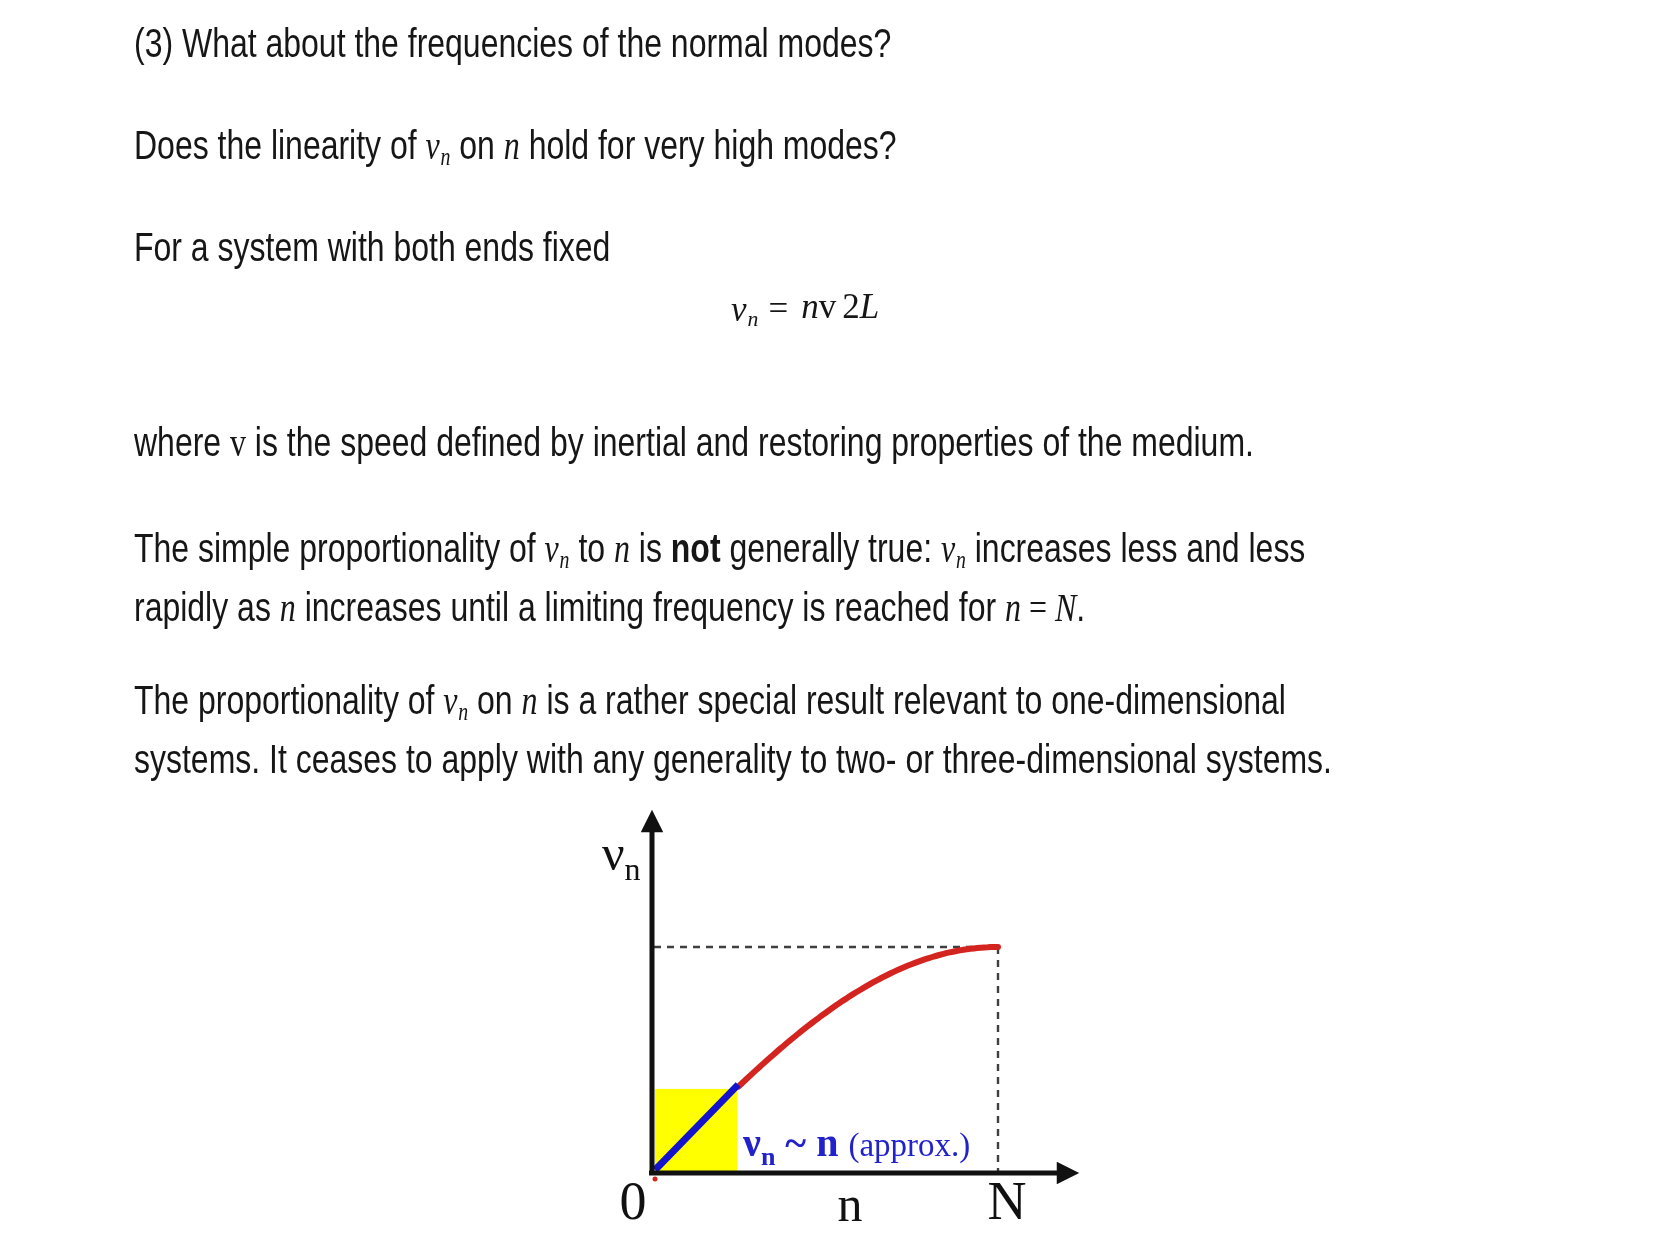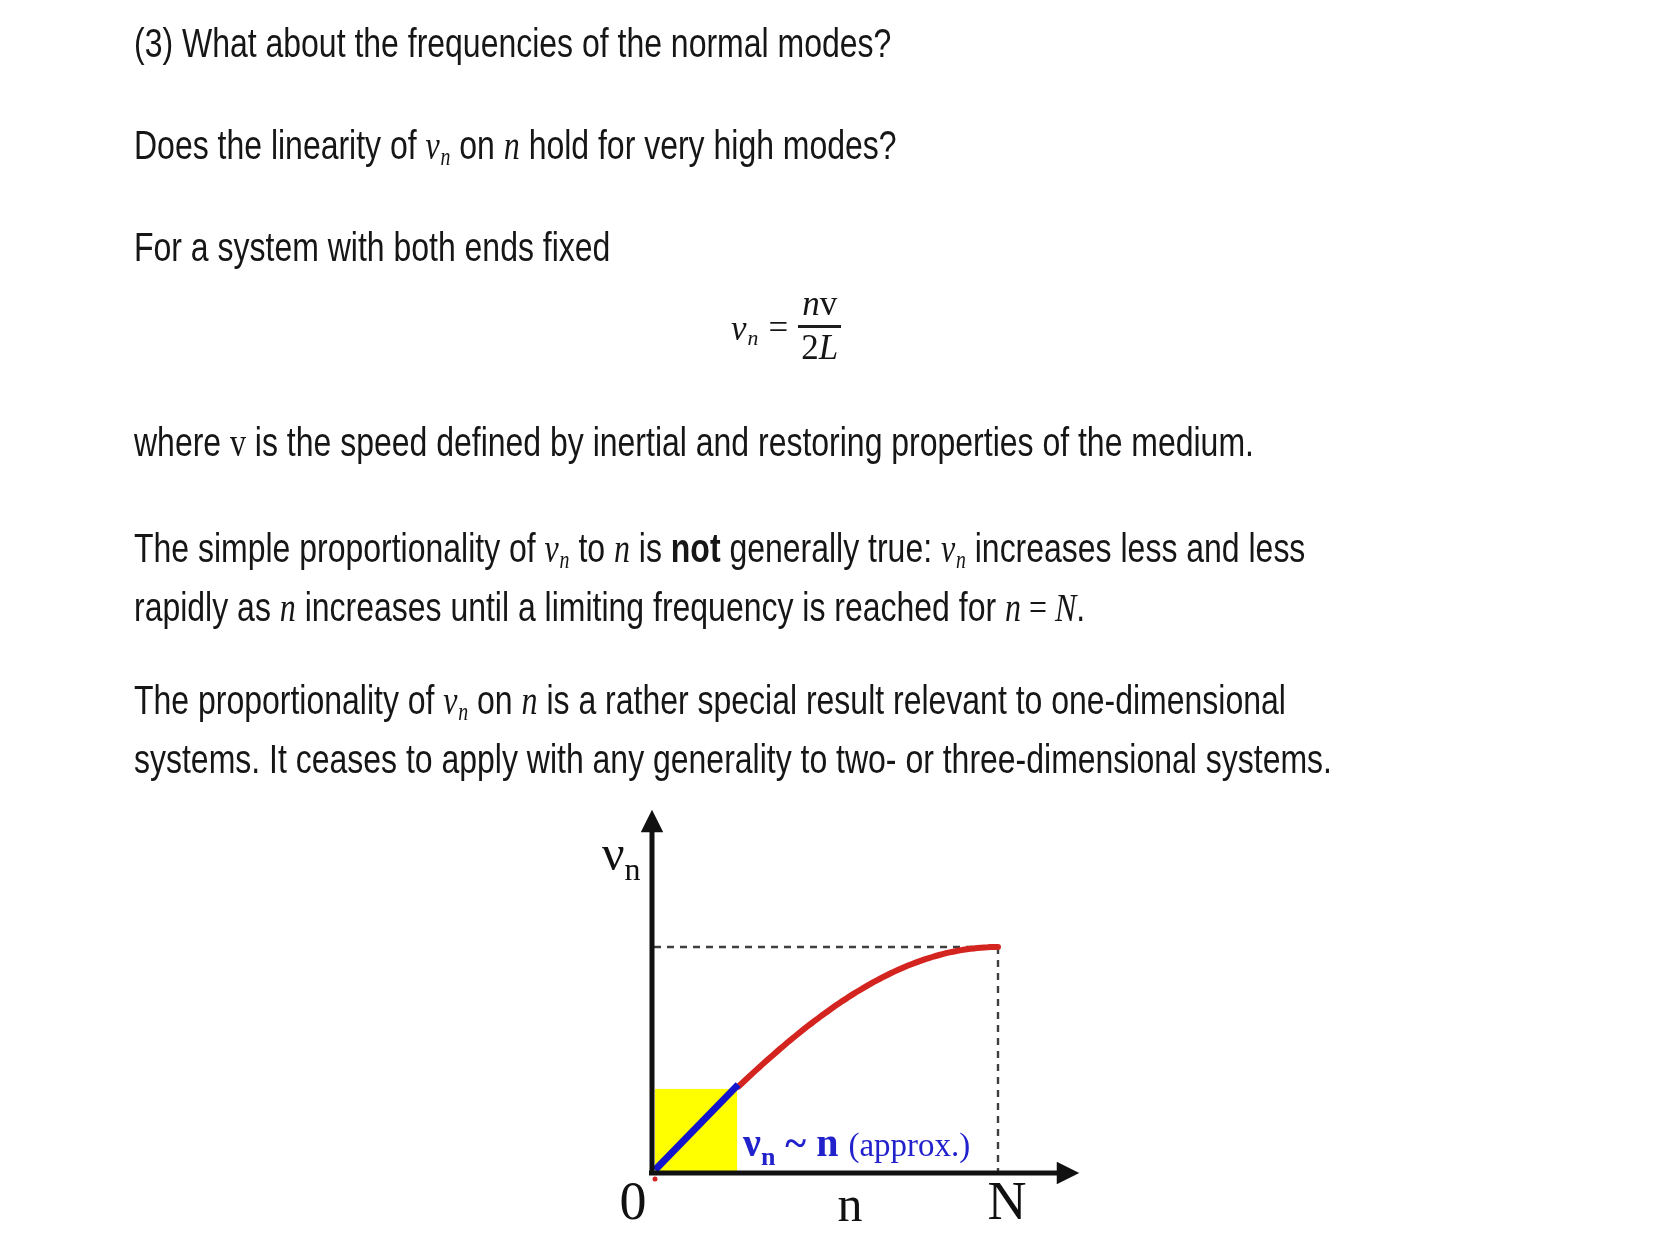--- a/index.html
+++ b/index.html
@@ -17,21 +17,21 @@
   .mb { font-weight:bold; }
 
   
   .formula {
     position:absolute; left:731px; top:286px;
     display:flex; align-items:center;
     font-family:"Liberation Serif","DejaVu Serif",serif; font-size:35px; color:#161616;
   }
   .formula .lhs { position:relative; top:4px; }
   .formula .eq { margin:0 10px; position:relative; top:2px; }
-  .frac { display:inline-flex; flex-direction:column; align-items:center; line-height:1.02; }
+  .frac { display:inline-flex; align-items:center; line-height:1.02; }
   .frac .bar { height:3px; background:#1d1d1d; width:100%; margin:3px 0 2px 0; }
   .frac .num, .frac .den { padding:0 3px; }
 
   
   .chart-wrap { position:absolute; left:560px; top:760px; width:560px; height:480px; }
   .ax { stroke:#111111; stroke-width:5; fill:none; }
   .dash { stroke:#3f3f3f; stroke-width:2.4; stroke-dasharray:7 6; fill:none; }
   .red-curve { fill:none; stroke-width:6; stroke-linecap:round; }
   .blue-line { stroke-width:7; stroke-linecap:butt; }
   .tick { font-family:"Liberation Serif","DejaVu Serif",serif; fill:#111111; }

